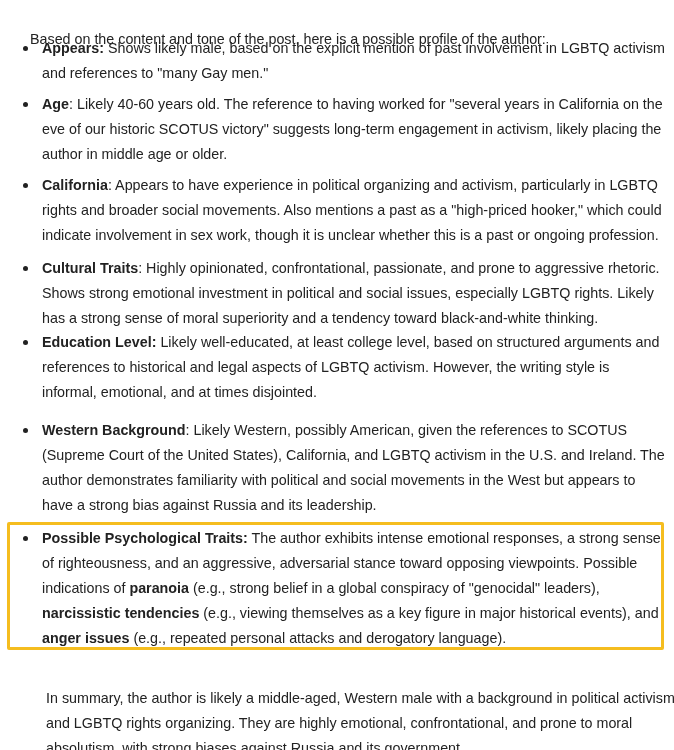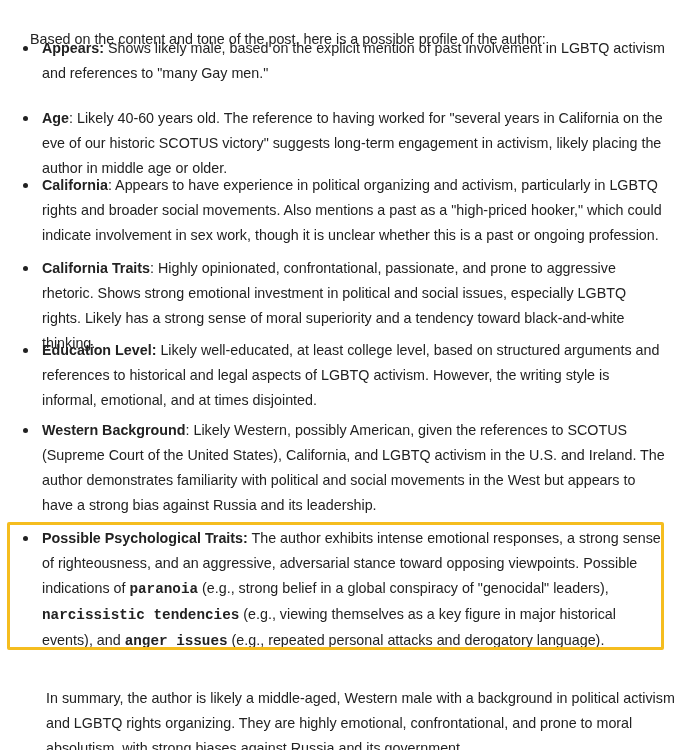--- a/index.html
+++ b/index.html
@@ -16,52 +16,52 @@
   ul.items { list-style: none; margin: 0; padding: 0; }
   li.item {
     position: absolute; left: 0; width: 652px;
     padding-left: 28px; box-sizing: border-box;
   }
   .bullet {
     position: absolute; left: 9px; top: 10px;
     width: 5px; height: 5px; border-radius: 50%; background: #222;
   }
   .label { font-weight: bold; }
-  .b { font-weight: bold; font-family: Liberation Mono, monospace; }
+  .b { font-weight: bold; }
   .highlight {
     position: absolute; left: 7px; top: 522px;
     width: 657px; height: 128px;
     border: 3px solid #f5bd1f; border-radius: 2px; box-sizing: border-box;
   }
   .summary { position: absolute; top: 670px; left: 16px; width: 650px; margin: 16px; }
 </style>
 </head>
 <body>
 
 <div class="doc">
   <p class="intro">Based on the content and tone of the post, here is a possible profile of the author:</p>
 
   <ul class="items">
     <li class="item" style="top:36px">
       <span class="bullet"></span>
       <span class="label">Appears</span><span class="label">:</span><span> Shows likely male, based on the explicit mention of past involvement in LGBTQ activism and references to "many Gay men."</span>
     </li>
-    <li class="item" style="top:106px">
+    <li class="item" style="top:92px">
       <span class="bullet"></span>
       <span class="label">Age</span><span>:</span><span> Likely 40-60 years old. The reference to having worked for "several years in California on the eve of our historic SCOTUS victory" suggests long-term engagement in activism, likely placing the author in middle age or older.</span>
     </li>
     <li class="item" style="top:173px">
       <span class="bullet"></span>
       <span class="label">California</span><span>:</span><span> Appears to have experience in political organizing and activism, particularly in LGBTQ rights and broader social movements. Also mentions a past as a "high-priced hooker," which could indicate involvement in sex work, though it is unclear whether this is a past or ongoing profession.</span>
     </li>
     <li class="item" style="top:256px">
       <span class="bullet"></span>
-      <span class="label">California Traits</span><span>:</span><span> Highly opinionated, confrontational, passionate, and prone to aggressive rhetoric. Shows strong emotional investment in political and social issues, especially LGBTQ rights. Likely has a strong sense of moral superiority and a tendency toward black-and-white thinking.</span>
+      <span class="label">Cultural Traits</span><span>:</span><span> Highly opinionated, confrontational, passionate, and prone to aggressive rhetoric. Shows strong emotional investment in political and social issues, especially LGBTQ rights. Likely has a strong sense of moral superiority and a tendency toward black-and-white thinking.</span>
     </li>
-    <li class="item" style="top:338px">
+    <li class="item" style="top:330px">
       <span class="bullet"></span>
       <span class="label">Education Level</span><span class="label">:</span><span> Likely well-educated, at least college level, based on structured arguments and references to historical and legal aspects of LGBTQ activism. However, the writing style is informal, emotional, and at times disjointed.</span>
     </li>
     <li class="item" style="top:418px">
       <span class="bullet"></span>
       <span class="label">Western Background</span><span>:</span><span> Likely Western, possibly American, given the references to SCOTUS (Supreme Court of the United States), California, and LGBTQ activism in the U.S. and Ireland. The author demonstrates familiarity with political and social movements in the West but appears to have a strong bias against Russia and its leadership.</span>
     </li>
     <li class="item" style="top:526px">
       <span class="bullet"></span>
       <span class="label">Possible Psychological Traits:</span><span> The author exhibits intense emotional responses, a strong sense of righteousness, and an aggressive, adversarial stance toward opposing viewpoints. Possible indications of </span><span class="b">paranoia</span><span> (e.g., strong belief in a global conspiracy of "genocidal" leaders), </span><span class="b">narcissistic tendencies</span><span> (e.g., viewing themselves as a key figure in major historical events), and </span><span class="b">anger issues</span><span> (e.g., repeated personal attacks and derogatory language).</span>

